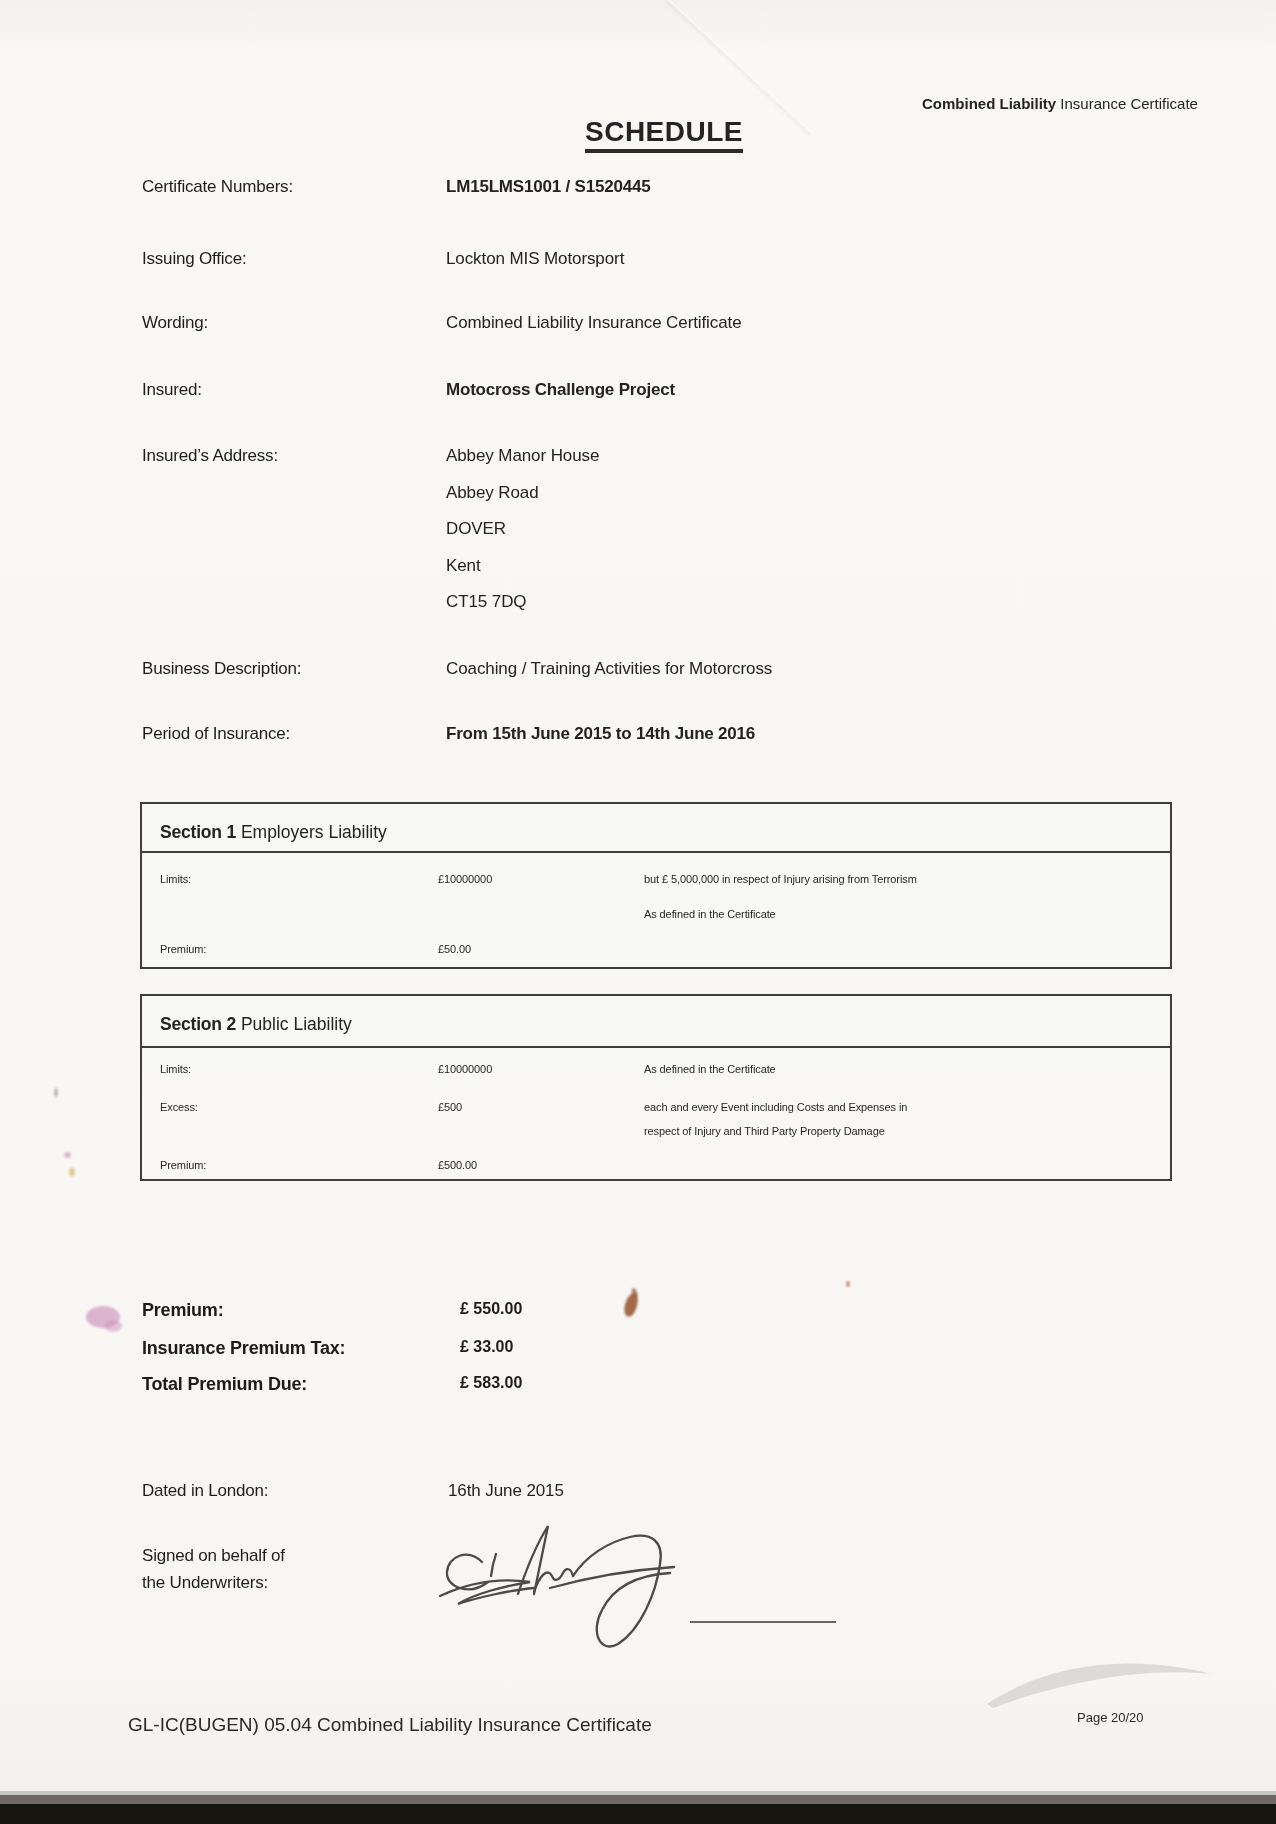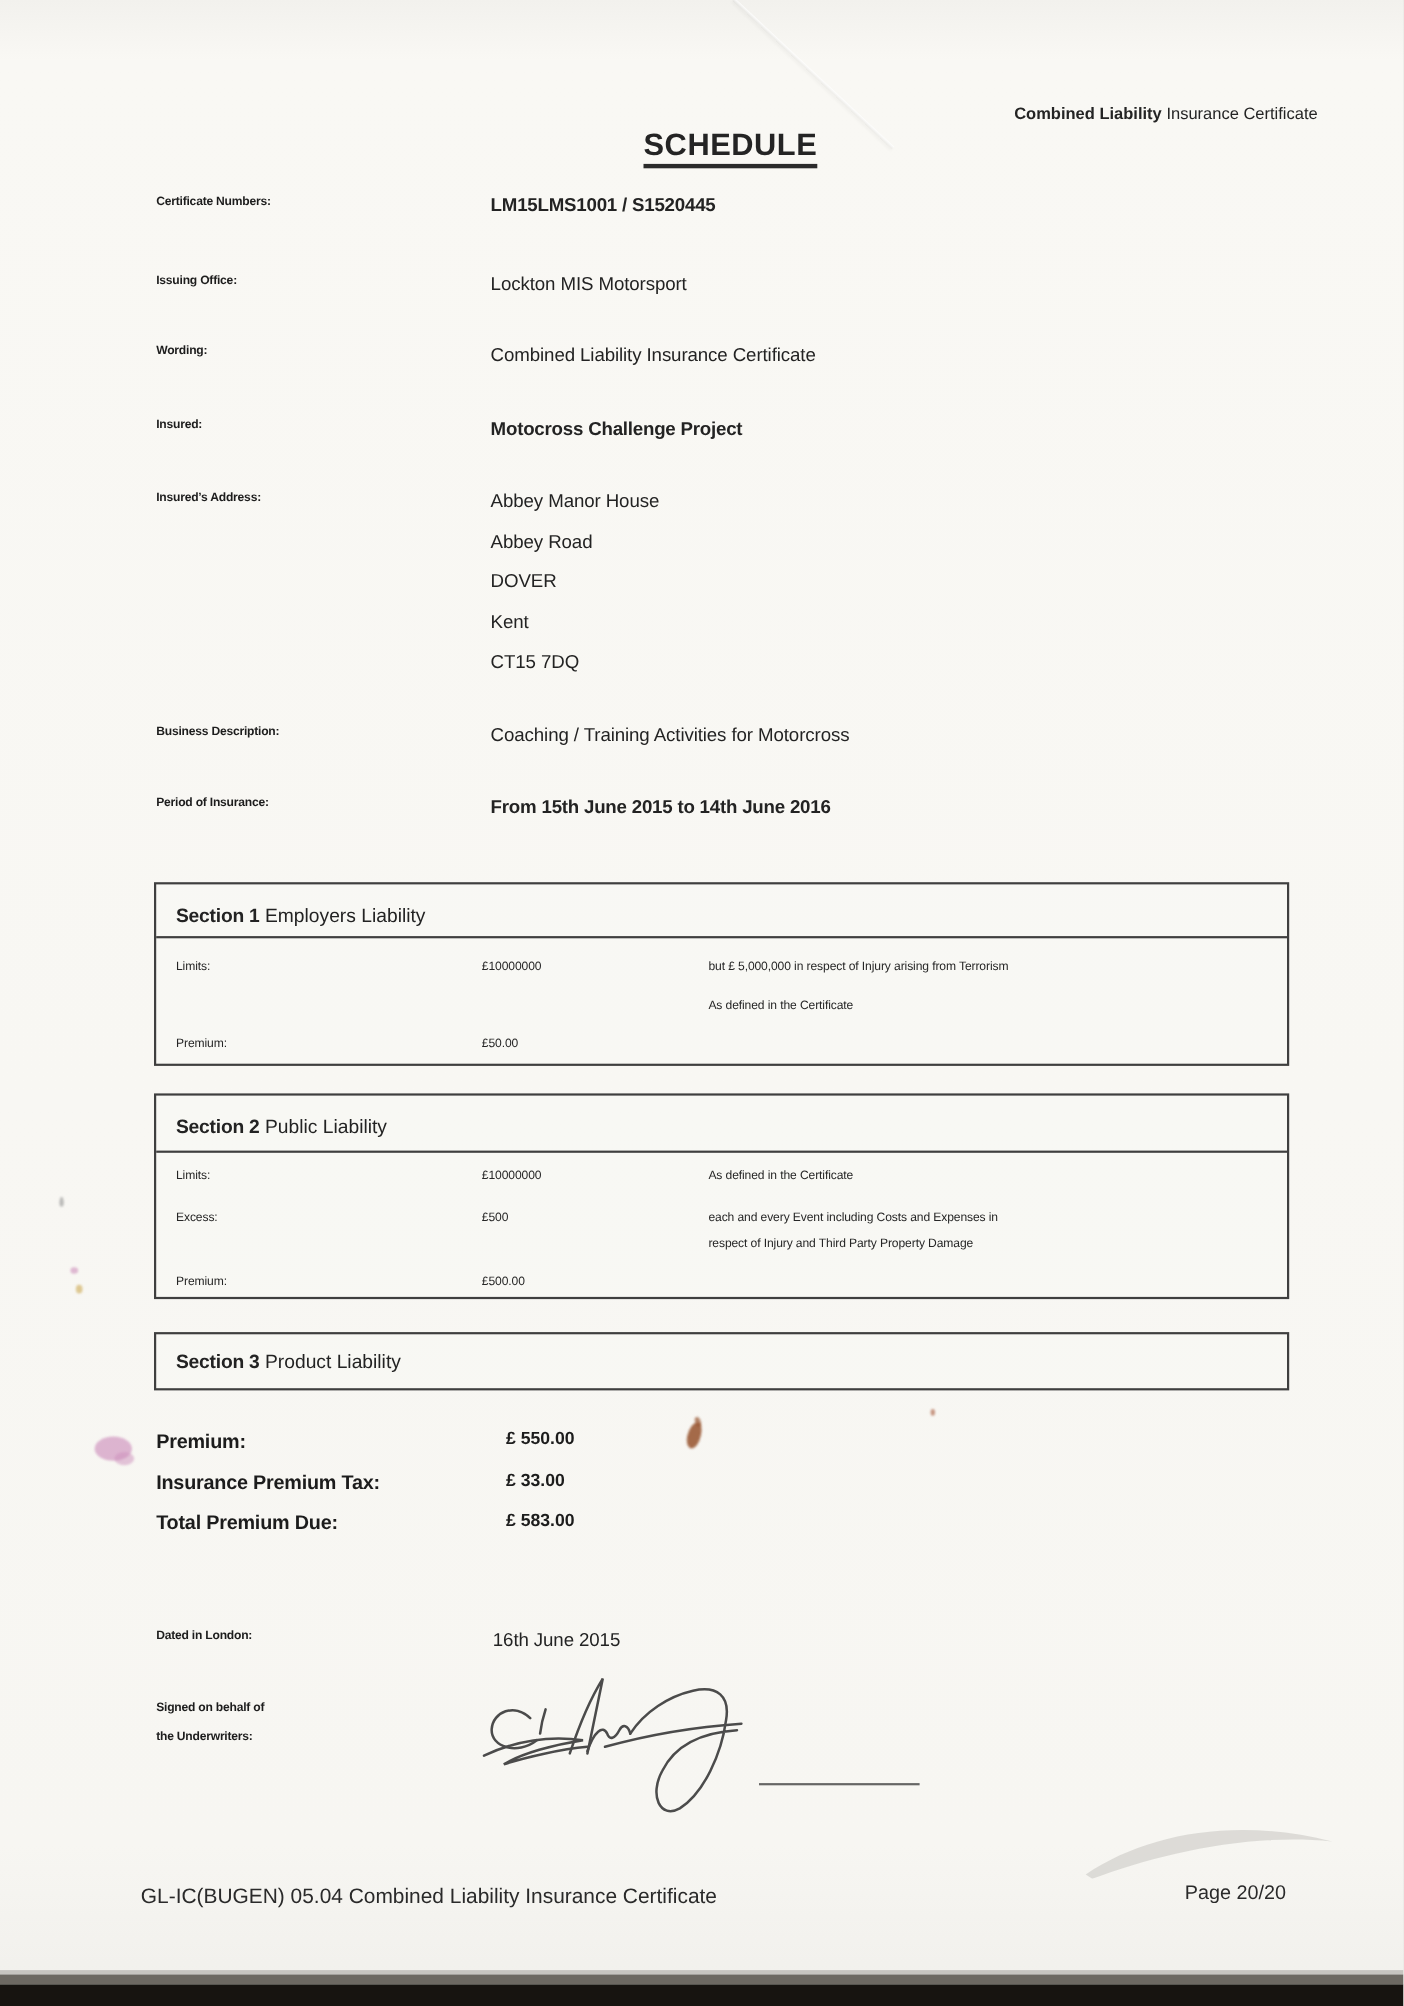--- a/index.html
+++ b/index.html
@@ -3,21 +3,21 @@
 <meta charset="utf-8">
 <style>
   html,body{margin:0;padding:0;background:#e9e8e4;}
   .paper{
     position:relative;width:1276px;height:1824px;overflow:hidden;
     background:linear-gradient(180deg,#f2f1ed 0%,#f9f8f4 3%,#f8f7f3 55%,#f7f6f2 92%,#f1f0ec 99%);
     font-family:"Liberation Sans","DejaVu Sans",sans-serif;
     color:#232323;
   }
   .abs{position:absolute;}
-  .lbl{font-weight:bold;font-size:11px;color:#1d1d1d;letter-spacing:-0.2px;white-space:nowrap;}
+  .lbl{font-weight:normal;font-size:17px;color:#1d1d1d;letter-spacing:-0.2px;white-space:nowrap;}
   .val{font-size:17px;letter-spacing:-0.1px;white-space:nowrap;}
   .val-b{font-size:17px;font-weight:bold;letter-spacing:-0.2px;white-space:nowrap;}
   .corner{font-size:15px;white-space:nowrap;color:#242424;}
   .title{font-size:28px;font-weight:bold;letter-spacing:0.5px;color:#242424;
          border-bottom:4px solid #2b2b2b;padding-bottom:1px;}
   .box{position:absolute;left:140px;width:1028px;border:2px solid #3f3f3f;background:rgba(255,255,255,0.12);}
   .box-divider{position:absolute;left:0;width:100%;border-top:2px solid #3f3f3f;}
   .sec-h{font-size:17.5px;white-space:nowrap;}
   .sec-h b{letter-spacing:-0.2px;}
   .note{font-size:11px;letter-spacing:-0.1px;white-space:nowrap;color:#262626;}
@@ -86,23 +86,20 @@
     <div class="abs note" style="left:296px;top:67px;">£10000000</div>
     <div class="abs note" style="left:502px;top:67px;">As defined in the Certificate</div>
     <div class="abs note" style="left:18px;top:105px;">Excess:</div>
     <div class="abs note" style="left:296px;top:105px;">£500</div>
     <div class="abs note" style="left:502px;top:105px;">each and every Event including Costs and Expenses in</div>
     <div class="abs note" style="left:502px;top:129px;">respect of Injury and Third Party Property Damage</div>
     <div class="abs note" style="left:18px;top:163px;">Premium:</div>
     <div class="abs note" style="left:296px;top:163px;">£500.00</div>
   </div>
 
-  <div class="box" style="top:1211px;height:49px;">
-    <div class="abs sec-h" style="left:18px;top:15px;"><b>Section 3</b><span> Product Liability</span></div>
-  </div>
 
   <div class="abs tot-lbl" style="left:142px;top:1300px;">Premium:</div>
   <div class="abs tot-amt" style="left:460px;top:1300px;">£ 550.00</div>
   <div class="abs tot-lbl" style="left:142px;top:1338px;">Insurance Premium Tax:</div>
   <div class="abs tot-amt" style="left:460px;top:1338px;">£ 33.00</div>
   <div class="abs tot-lbl" style="left:142px;top:1374px;">Total Premium Due:</div>
   <div class="abs tot-amt" style="left:460px;top:1374px;">£ 583.00</div>
 
 
   <div class="abs lbl" style="left:142px;top:1481px;">Dated in London:</div>
@@ -119,21 +116,21 @@
       <path d="M88,76 C98,46 108,24 118,8 L104,76"></path>
       <path d="M104,74 C110,56 118,50 122,58 C124,64 129,63 133,55 C136,49 141,50 143,58"></path>
       <path d="M143,58 C156,38 178,24 200,19 C222,14 234,24 230,46 C226,76 210,112 188,126 C170,136 160,114 172,92 C184,68 208,57 240,55"></path>
       <path d="M120,70 C156,60 200,52 244,49"></path>
     </g>
   </svg>
 
   <div class="abs" style="left:690px;top:1621px;width:146px;height:2px;background:#4c4c4c;opacity:0.85;"></div>
 
   <div class="abs foot" style="left:128px;top:1714px;">GL-IC(BUGEN) 05.04 Combined Liability Insurance Certificate</div>
-  <div class="abs foot" style="left:1077px;top:1710px;font-size:18px;">Page 20/20</div>
+  <div class="abs foot" style="left:1077px;top:1710px;font-size:13px;">Page 20/20</div>
 
   <svg class="abs" style="left:985px;top:1650px;" width="228" height="58" viewBox="0 0 228 58">
     <path d="M2,54 C58,16 140,2 226,24 C150,16 66,36 8,58 Z" fill="#d9d8d4" opacity="0.9"></path>
   </svg>
 
   <div class="abs smudge" style="left:86px;top:1306px;width:34px;height:22px;background:#c77fb4;opacity:0.55;"></div>
   <div class="abs smudge" style="left:104px;top:1320px;width:18px;height:12px;background:#cd8fbc;opacity:0.5;"></div>
   <div class="abs smudge" style="left:64px;top:1152px;width:7px;height:6px;background:#d8a9c9;opacity:0.8;"></div>
   <div class="abs smudge" style="left:69px;top:1168px;width:6px;height:8px;background:#d3b469;opacity:0.7;"></div>
   <div class="abs smudge" style="left:625px;top:1293px;width:12px;height:24px;background:#96522c;opacity:0.85;transform:rotate(12deg);border-radius:60% 40% 55% 45%;"></div>

